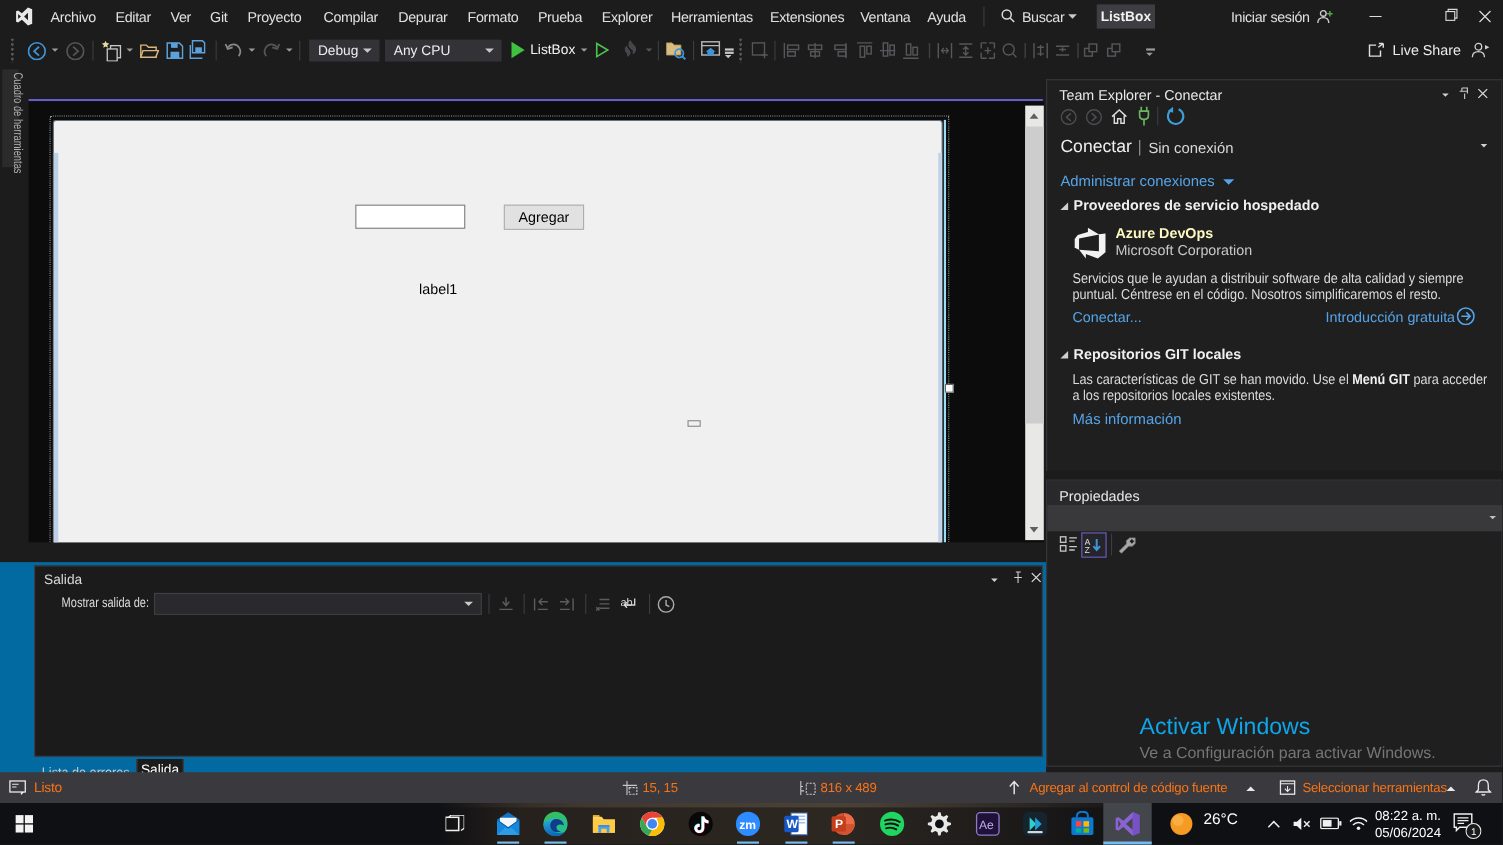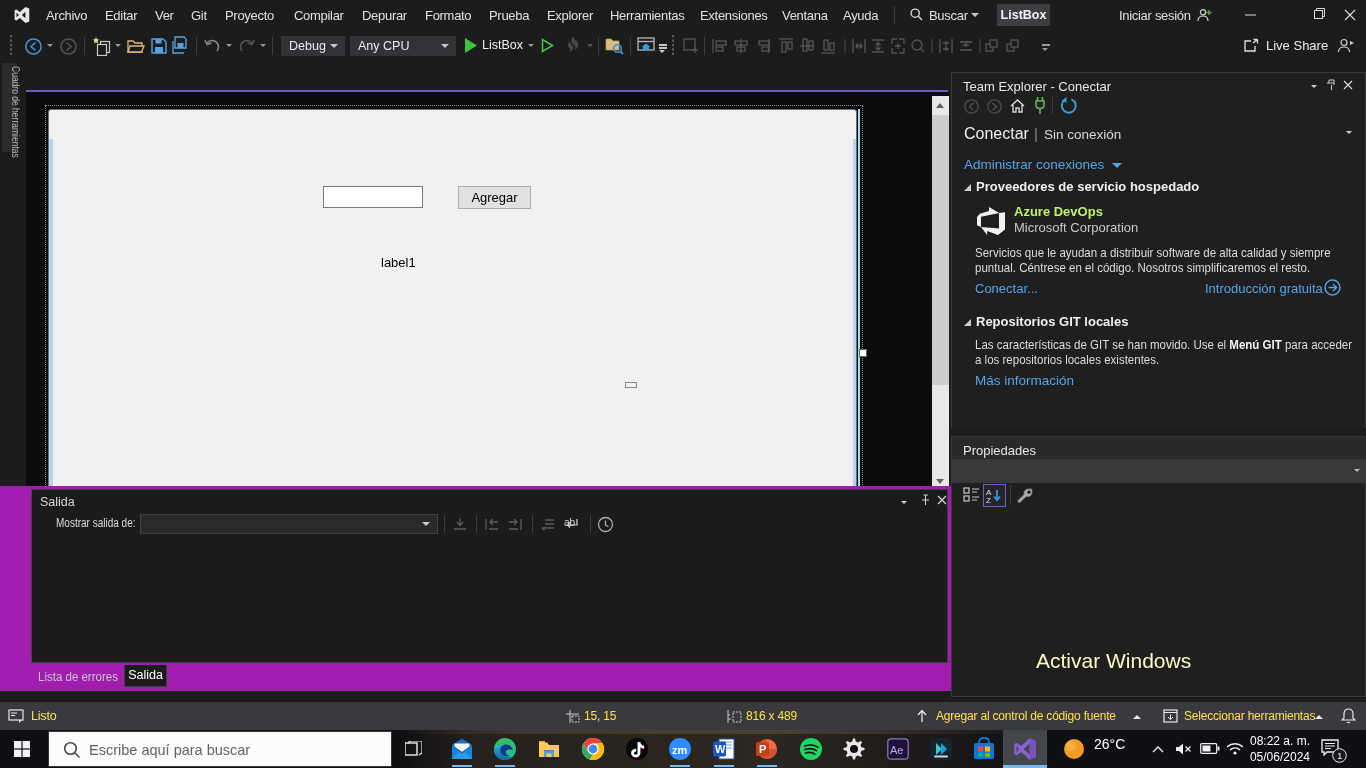--- a/index.html
+++ b/index.html
@@ -44,36 +44,36 @@
   background:linear-gradient(180deg,#bfcfe1 0%,#a6bbd3 38%,#9cb2cb 55%,#aec2d8 82%,#bdcde0 100%);
   border-bottom:1px solid #8ba0b8; }
 #fbody { position:absolute; left:0; top:29px; right:0; bottom:0; background:#f0f0f0;
   border-left:4px solid #bdd1e8; border-right:3px solid #bdd1e8; }
 #cyanline { position:absolute; left:832px; top:17px; width:2px; height:388px; background:#9bddf2; }
 .fbtn { position:absolute; top:8px; height:18px; border-radius:2.5px; }
 .winctl { font-size:13px; color:#0a0a0a; }
 .ctrl-border { border:1px solid #7a7a7a; background:#fff; position:absolute; }
 
 
-#outputzone { left:0; top:486px; width:951px; height:205px; background:#a21caf; }
+#outputzone { left:0; top:511px; width:951px; height:205px; background:#0369a1; }
 #outframe { position:absolute; left:31px; top:3px; width:917px; height:174px; border:1px solid #3f3f46; background:#1b1b1c; }
 #outdrop { position:absolute; left:108px; top:24px; width:298px; height:20px; background:#2a2a2c; border:1px solid #3f3f46; }
 .otab { position:absolute; top:0px; height:22px; font-size:12.5px; line-height:21px; }
 
 
 #rightpanel { left:951px; top:72px; width:415px; height:628px; }
 #teampanel { position:absolute; left:0; top:0; width:415px; height:356px; background:#1f1f20; border:1px solid #39393e; border-bottom:none; }
 #proppanel { position:absolute; left:0; top:364px; width:415px; height:261px; background:#1f1f20; border:1px solid #39393e; }
 .phead { position:absolute; left:11px; top:6px; font-size:13px; color:#e8e8e8; }
 .link { color:#56a4e8; }
 .sect { font-size:13px; font-weight:bold; color:#f0f0f0; }
 .body13 { font-size:13px; color:#dcdcdc; }
 
 
-#statusbar { left:0; top:702px; width:1366px; height:28px; background:#3a3a3e; color:#fde047; font-size:12px; letter-spacing:-0.2px; }
+#statusbar { left:0; top:702px; width:1366px; height:28px; background:#3a3a3e; color:#f97316; font-size:12px; letter-spacing:-0.2px; }
 .sitem { position:absolute; top:7px; }
 
 
 #taskbar { left:0; top:730px; width:1366px; height:38px; background:#0f1013; }
 #searchbox { position:absolute; left:48px; top:1px; width:344px; height:36px; background:#fbfbfb; border:1px solid #3a3834; }
 .tklabel { position:absolute; color:#fff; }
 .appico { position:absolute; top:7px; width:24px; height:24px; }
 .runline { position:absolute; top:35px; height:2px; background:#76b9ed; }
 </style>
 </head>
@@ -368,21 +368,21 @@
     <span class="abs link" style="left:12px;top:84px;font-size:13.5px">Administrar conexiones</span>
     <div class="abs" style="left:160px;top:90px;width:0;height:0;border-left:5px solid transparent;border-right:5px solid transparent;border-top:5px solid #56a4e8"></div>
 
     <svg class="abs" style="left:11px;top:110px" width="9" height="9" viewBox="0 0 9 9">
           <path d="M8 1 L8 8 L1 8 Z" fill="#d0d0d0"></path>
         </svg>
     <span class="abs sect" style="left:24px;top:106px">Proveedores de servicio hospedado</span>
     <svg class="abs" style="left:23px;top:132px" width="32" height="32" viewBox="0 0 16 16">
       <path fill="#f2f2f2" d="M15 3.6 L15 12.2 L11.5 15 L6.07 13.0 L6.07 15 L3.0 11.0 L12.0 11.7 L12.0 4.0 Z M12.1 4.05 L7.0 1 L7.0 3.0 L2.38 4.36 L1 6.13 L1 10.16 L2.98 11.03 L2.98 5.87 Z"></path>
     </svg>
-    <span class="abs" style="left:62px;top:131px;font-size:13px;font-weight:bold;color:#bef264">Azure DevOps</span>
+    <span class="abs" style="left:62px;top:131px;font-size:13px;font-weight:bold;color:#fef9c3">Azure DevOps</span>
     <span class="abs" style="left:62px;top:147px;font-size:13px;color:#c8c8c8">Microsoft Corporation</span>
     <span class="abs body13" style="left:23px;top:172px;white-space:nowrap;transform:scaleX(.885);transform-origin:0 0">Servicios que le ayudan a distribuir software de alta calidad y siempre</span>
         <span class="abs body13" style="left:23px;top:187px;white-space:nowrap;transform:scaleX(.885);transform-origin:0 0">puntual. Céntrese en el código. Nosotros simplificaremos el resto.</span>
     <span class="abs link" style="left:23px;top:208px;font-size:13px">Conectar...</span>
     <span class="abs link" style="left:253px;top:208px;font-size:13px">Introducción gratuita</span>
     <svg class="abs" style="left:372px;top:206px" width="17" height="17" viewBox="0 0 17 17">
       <circle cx="8.5" cy="8.5" r="7.5" fill="none" stroke="#56a4e8" stroke-width="1.4"></circle>
       <path d="M4.5 8.5 L12 8.5 M9 5 L12.5 8.5 L9 12" fill="none" stroke="#56a4e8" stroke-width="1.4"></path>
     </svg>
 
@@ -419,21 +419,22 @@
       <text x="0" y="8" font-size="8" fill="#e0e0e0" font-family="Liberation Sans">A</text>
       <text x="0" y="16" font-size="8" fill="#e0e0e0" font-family="Liberation Sans">Z</text>
       <path d="M11 3 L11 12 M8 9.5 L11 13 L14 9.5" stroke="#3f95d8" stroke-width="1.8" fill="none"></path>
     </svg>
     <div class="abs" style="left:58px;top:48px;width:1px;height:20px;background:#3c3c42"></div>
     <svg class="abs" style="left:63px;top:49px" width="20" height="20" viewBox="0 0 20 20">
       <path d="M12 3 L17 3 L17 8 L14.5 10.5 L11 10.5 L4.5 17 L2.5 15 L9 8.5 L9 5.5 Z" fill="#a8a8a8" stroke="#7a7a7a" stroke-width=".7"></path>
       <rect x="12.6" y="4.6" width="3" height="3" fill="#1f1f20" transform="rotate(45 14 6)"></rect>
     </svg>
 
-    <span class="abs" style="left:84px;top:212px;font-size:21px;color:#fef9c3">Activar Windows</span>
+    <span class="abs" style="left:84px;top:212px;font-size:21px;color:#0ea5e9">Activar Windows</span>
+    <span class="abs" style="left:84px;top:240px;font-size:14.5px;color:#767676">Ve a Configuración para activar Windows.</span>
   </div>
 </div>
 
 <div id="statusbar" class="abs">
   <svg class="abs" style="left:8px;top:7px" width="17" height="15" viewBox="0 0 17 15">
     <rect x="1" y="1" width="14" height="10" fill="none" stroke="#e8e8e8" stroke-width="1.2"></rect>
     <path d="M3 4 L9 4 M3 6.5 L7 6.5" stroke="#e8e8e8"></path>
     <path d="M11 11 L11 14 L14 11 Z" fill="#e8e8e8"></path>
   </svg>
   <span class="sitem" style="left:31px;font-size:12.5px">Listo</span>
@@ -467,27 +468,20 @@
 
 <div id="taskbar" class="abs">
   <div class="abs" style="left:398px;top:0;width:650px;height:38px;background:linear-gradient(90deg,rgba(62,50,38,0) 0%,rgba(62,50,38,.5) 12%,rgba(74,62,48,.5) 55%,rgba(62,50,38,.18) 88%,rgba(62,50,38,0) 100%)"></div>
   <div class="abs" style="left:398px;top:0;width:650px;height:4px;background:linear-gradient(90deg,rgba(120,105,85,0) 0%,rgba(120,105,85,.3) 20%,rgba(130,115,95,.35) 60%,rgba(120,105,85,0) 100%)"></div>
   <svg class="abs" style="left:14px;top:11px" width="16" height="16" viewBox="0 0 16 16">
     <rect x="0" y="0" width="7.4" height="7.4" fill="#f2f2f2"></rect>
     <rect x="8.6" y="0" width="7.4" height="7.4" fill="#f2f2f2"></rect>
     <rect x="0" y="8.6" width="7.4" height="7.4" fill="#f2f2f2"></rect>
     <rect x="8.6" y="8.6" width="7.4" height="7.4" fill="#f2f2f2"></rect>
   </svg>
-  <div id="searchbox">
-    <svg class="abs" style="left:14px;top:9px" width="18" height="18" viewBox="0 0 18 18">
-      <circle cx="7.5" cy="7.5" r="5.8" fill="none" stroke="#4a4a4a" stroke-width="1.6"></circle>
-      <line x1="11.8" y1="11.8" x2="16.5" y2="16.5" stroke="#4a4a4a" stroke-width="1.6"></line>
-    </svg>
-    <span class="abs" style="left:40px;top:10px;font-size:14.5px;color:#636363">Escribe aquí para buscar</span>
-  </div>
 
   <svg class="abs" style="left:405px;top:11px" width="17" height="16" viewBox="0 0 17 16">
     <rect x="0" y="2" width="12" height="12" fill="none" stroke="#f0f0f0" stroke-width="1.4"></rect>
     <path d="M3 2 L5 0 L17 0 L17 12 L14 14" fill="none" stroke="#f0f0f0" stroke-width="1.2"></path>
   </svg>
 
   <div id="apps">
 
     <svg class="appico" style="left:450px" viewBox="0 0 24 24">
       <path d="M2 8 L12 1.5 L22 8 L22 22 L2 22 Z" fill="#1273c4"></path>

